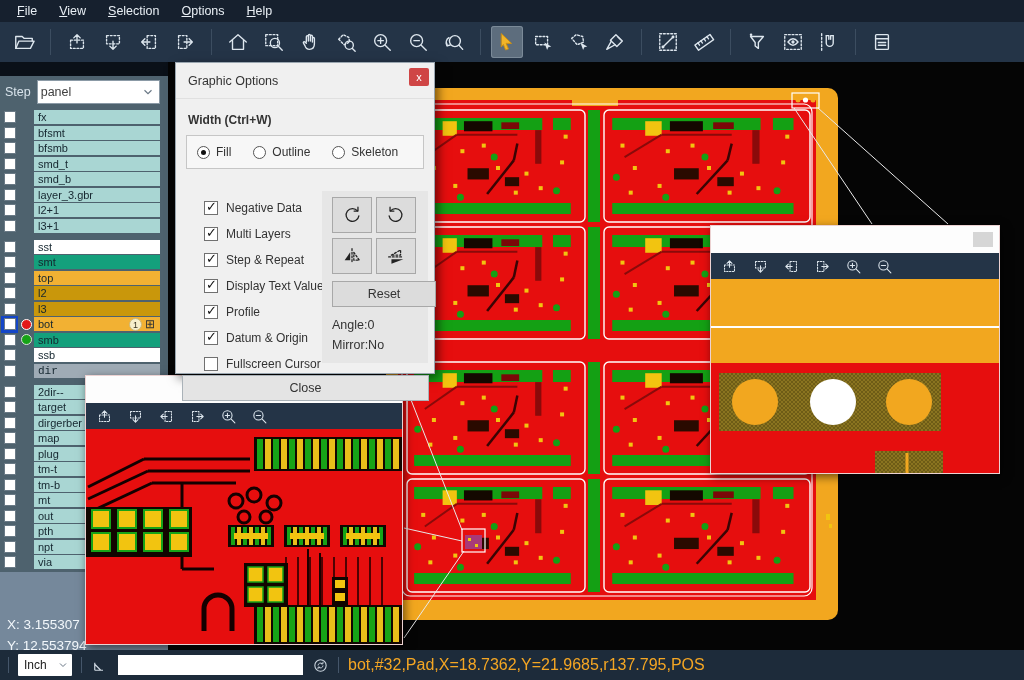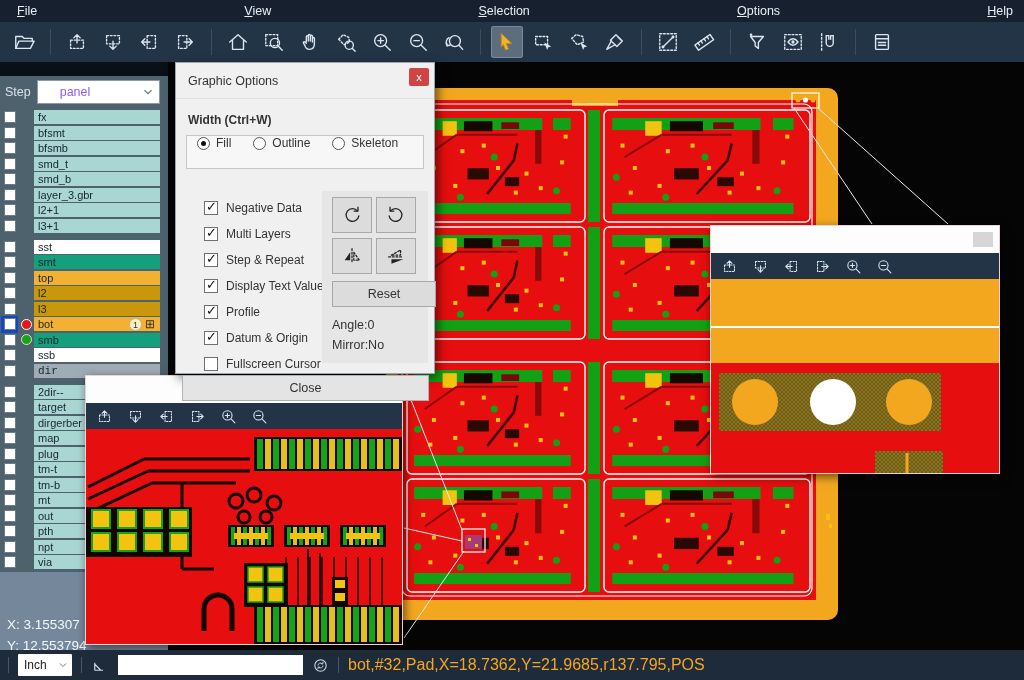--- a/index.html
+++ b/index.html
@@ -2,39 +2,39 @@
 <html><head>
 <meta charset="utf-8">
 <style>
   * { margin:0; padding:0; box-sizing:border-box; }
   html,body { width:1024px; height:680px; overflow:hidden; background:#000; }
   body { font-family:"Liberation Sans", sans-serif; }
   .stage { position:relative; width:1024px; height:680px; background:#0a1018; overflow:hidden; }
 
   
   .menubar { position:absolute; left:0; top:0; width:1024px; height:22px; background:#16202e;
-             display:flex; align-items:center; padding-left:6px; z-index:2;justify-content:space-between; }
+             display:flex; align-items:center; padding-left:6px; z-index:2; }
   .menu-item { color:#e9eff5; font-size:12.5px; padding:0 11px; height:22px; line-height:22px; cursor:default; }
   .menu-item u { text-decoration:underline; }
 
   
   .toolbar { position:absolute; left:0; top:22px; width:1024px; height:40px; background:#243447;
              display:flex; align-items:center; gap:4px; padding-left:8px; z-index:2; }
   .tbtn { width:32px; height:32px; display:flex; align-items:center; justify-content:center; border-radius:3px; color:#dde6ee; }
   .tbtn.active { background:#5d6d7d; box-shadow:inset 0 0 0 1px #7b8a98; }
   .tsep { width:1px; height:26px; background:#3c4d60; margin:0 6px; }
   .ic { width:22px; height:22px; stroke:#dde6ee; color:#dde6ee; fill:none; stroke-width:1.5; stroke-linecap:round; stroke-linejoin:round; }
   .ic-s { width:17px; height:17px; }
 
   
   .sidebar { position:absolute; left:0; top:76px; width:168px; height:588px; background:#4e626e; z-index:1; }
   .step-row { height:32px; display:flex; align-items:center; }
   .step-label { color:#d9e4ec; font-size:12.5px; margin-left:5px; }
   .step-combo { flex:1; height:24px; margin:0 8px 0 6px; background:#fff; border:1px solid #8b9aa6;
-                display:flex; align-items:center; padding-left:22px; font-size:12.5px; color:#8b5cf6; }
+                display:flex; align-items:center; padding-left:3px; font-size:12.5px; color:#404040; }
   .step-combo .chev { margin-left:auto; margin-right:4px; width:14px; height:14px; stroke:#6a7886; color:#6a7886; }
   .layer-list { padding-top:2px; }
   .lgroup { margin-bottom:7px; }
   .lrow { display:flex; align-items:center; height:14px; margin-bottom:1.5px; }
   .lcheckwrap { width:17px; height:17px; display:flex; align-items:center; justify-content:center; margin-left:1px; }
   .lcheckwrap.sel { background:#1446c8; }
   .lcheck { width:12px; height:12px; background:#fff; border:1px solid #6a7a86; }
   .ldotslot { width:16px; display:flex; justify-content:center; }
   .ldot { width:11px; height:11px; border-radius:50%; }
   .ldot.red { background:#e41818; border:1px solid #fff; }
@@ -71,21 +71,21 @@
 
   
   .dialog { position:absolute; left:175px; top:62px; width:260px; height:312px; background:#f0f0f0;
             border:1px solid #9aa6b0; box-shadow:3px 4px 10px rgba(0,0,0,.55); z-index:9; font-size:12px; color:#333; }
   .dtitle { height:36px; display:flex; align-items:center; padding-left:12px; font-size:12.5px; color:#333;
             border-bottom:1px solid #e0e0e0; }
   .dclose { position:absolute; right:5px; top:5px; width:20px; height:18px; background:#cf4545; color:#fff;
             font-size:11px; line-height:18px; text-align:center; border-radius:2px; }
   .dbody { position:relative; padding:8px 6px 0 10px; }
   .dwidth { margin:6px 0 8px 2px;font-weight:bold; }
-  .dradiobox { border:1px solid #c6c6c6; background:#f7f7f7; height:34px; display:flex; align-items:flex-start;
+  .dradiobox { border:1px solid #c6c6c6; background:#f7f7f7; height:34px; display:flex; align-items:center;
                gap:22px; padding-left:10px; margin-right:4px; }
   .radio { display:flex; align-items:center; gap:6px; }
   .rdot { width:13px; height:13px; border-radius:50%; border:1px solid #555; background:#fff; position:relative; }
   .rdot.on::after { content:""; position:absolute; left:3px; top:3px; width:5px; height:5px; border-radius:50%; background:#111; }
   .dchecks { position:absolute; left:28px; top:96px; width:130px; }
   .dcheckrow { display:flex; align-items:center; gap:8px; height:26px; }
   .cbox { width:14px; height:14px; border:1px solid #707070; background:#fff; position:relative; flex:none; }
   .cbox.on::after { content:"✓"; position:absolute; left:1px; top:-3px; font-size:13px; color:#111; }
   .dright { position:absolute; left:146px; top:92px; width:106px; height:172px; background:#e6e6e6; padding:6px 0 0 10px; }
   .dibtn { width:40px; height:36px; background:#dcdcdc; border:1px solid #a8a8a8; display:inline-flex;

